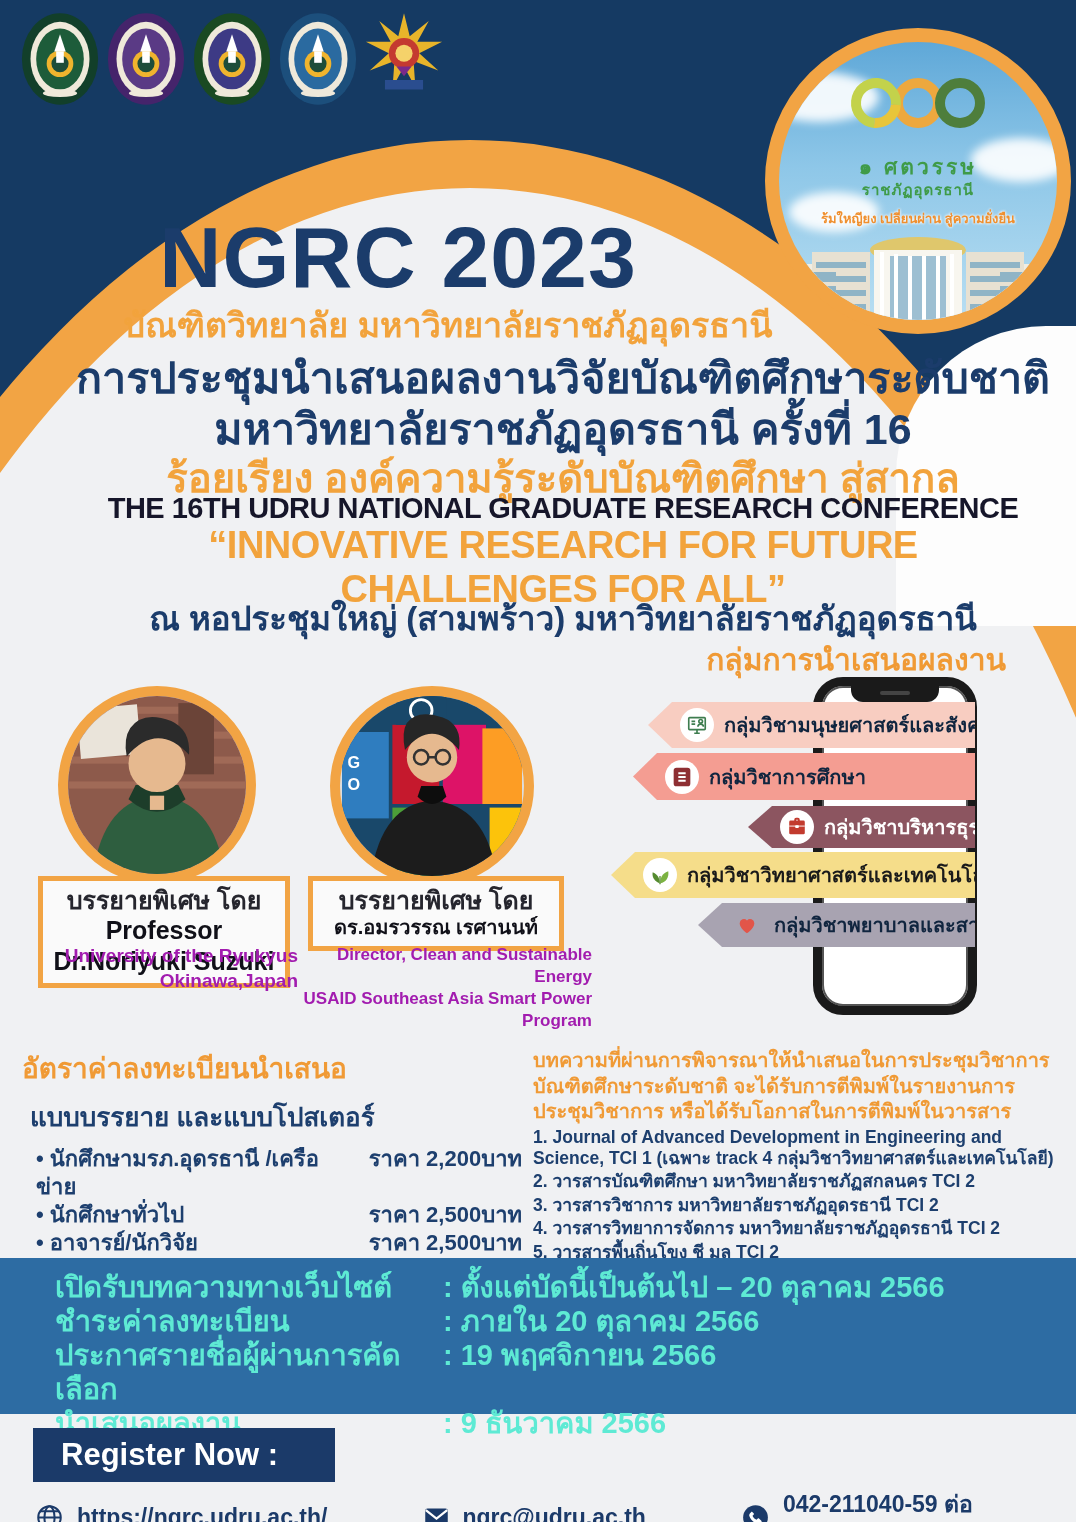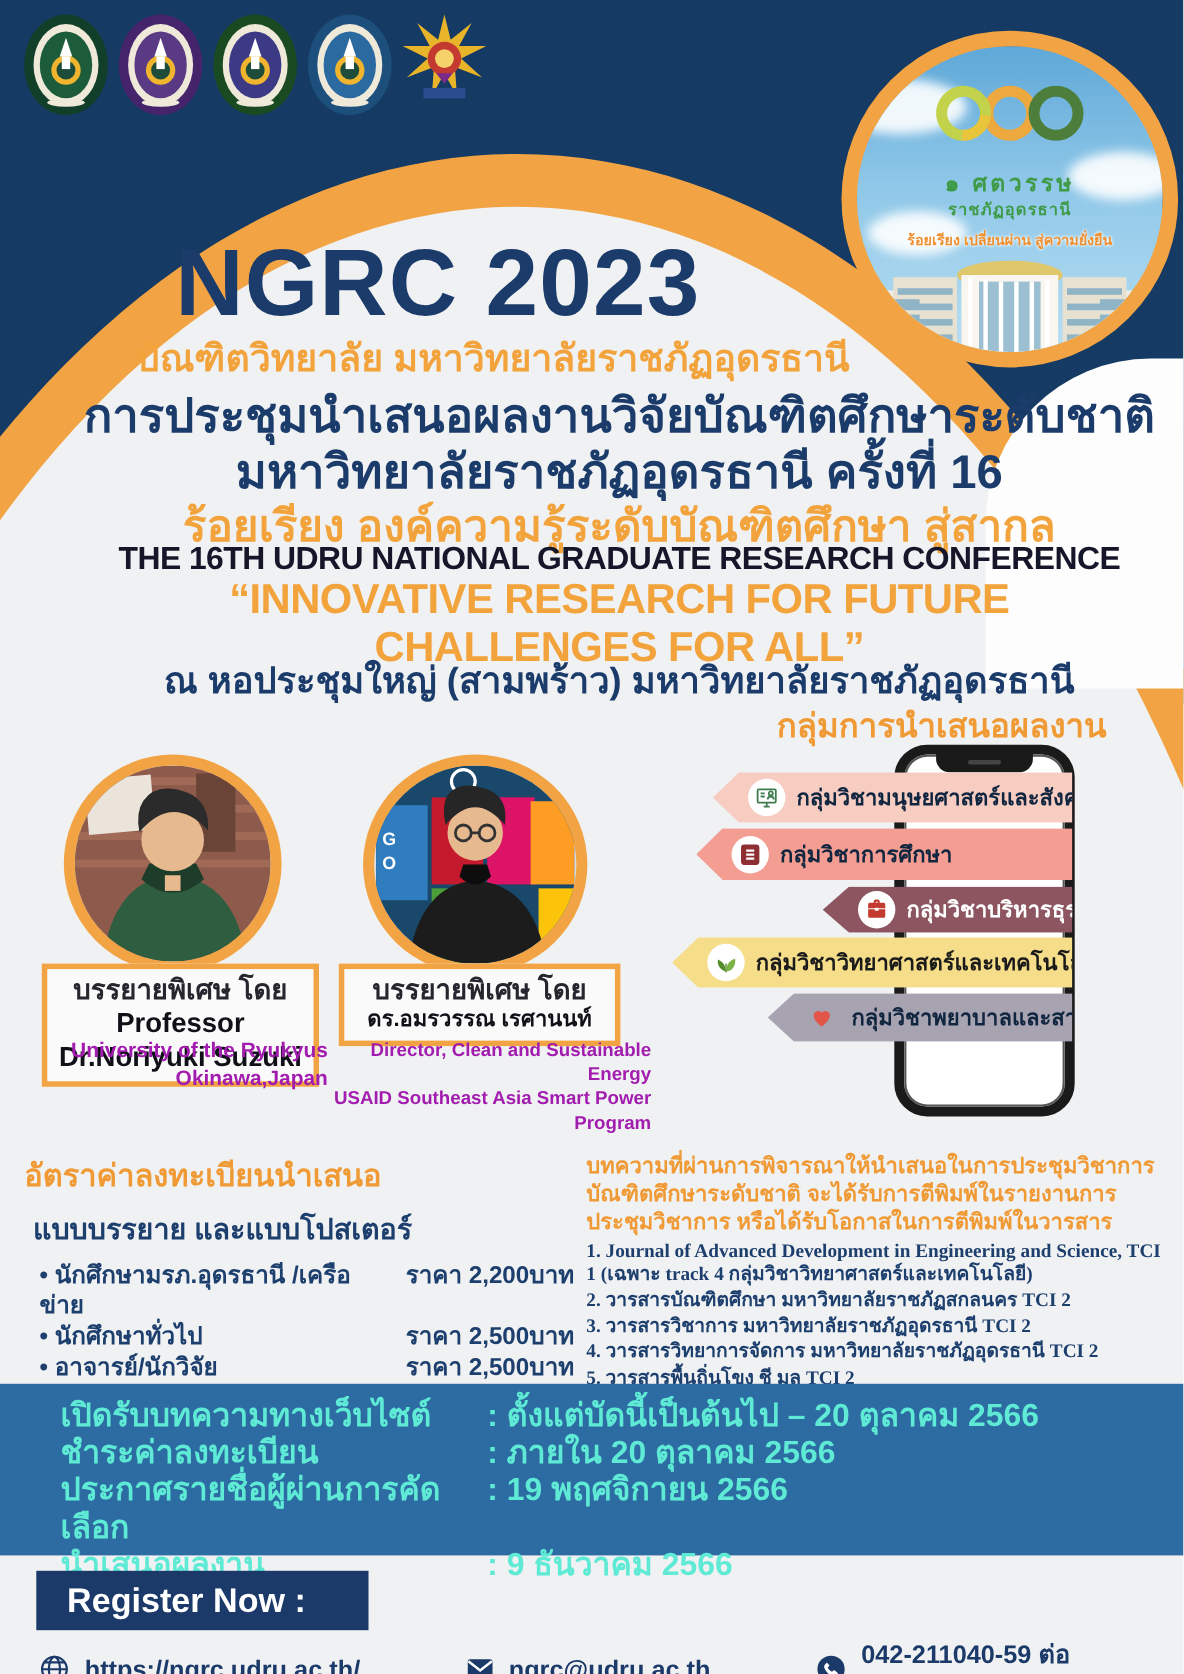--- a/index.html
+++ b/index.html
@@ -92,21 +92,21 @@
   .fees{position:absolute;left:22px;top:1046px;width:500px;z-index:5;}
   .fees-h{font-size:28px;font-weight:bold;color:#f09a35;}
   .fees-sub{font-size:26px;font-weight:bold;color:#1d3f6e;margin:6px 0 8px 8px;}
   .fee-row{display:flex;justify-content:space-between;width:486px;margin-left:14px;
            font-size:22px;font-weight:bold;color:#1d3f6e;line-height:28px;}
   .fee-label::before{content:"• ";color:#1d3f6e;}
   .fee-price{white-space:nowrap;margin-left:40px;}
   
   .pub{position:absolute;left:533px;top:1048px;width:528px;z-index:5;}
   .pub-intro{font-size:20px;font-weight:bold;color:#f09a35;line-height:1.28;}
-  .journal{font-size:17.5px;font-weight:bold;color:#1d3f6e;line-height:1.22;margin-top:2px;font-family:Liberation Serif, serif;}
+  .journal{font-size:17.5px;font-weight:bold;color:#1d3f6e;line-height:1.22;margin-top:2px;}
   
   .band{position:absolute;left:0;top:1258px;width:1076px;height:156px;background:#2d6ca3;z-index:5;
         padding-top:12px;box-sizing:border-box;}
   .s-row{display:flex;color:#5eead4;font-weight:bold;font-size:29px;line-height:34px;padding-left:55px;}
   .s-label{width:388px;flex:none;}
   .s-value{flex:1;}
   
   .register{position:absolute;left:33px;top:1428px;width:302px;height:54px;background:#1b3a69;
             color:#ffffff;font-size:31px;font-weight:bold;display:flex;align-items:center;
             padding-left:28px;box-sizing:border-box;z-index:5;cursor:pointer;}
@@ -184,21 +184,21 @@
 
   <div class="badge">
     <div class="cloud c1"></div>
     <div class="cloud c2"></div>
     <div class="cloud c3"></div>
     <div class="rings">
       <span class="ring r1"></span><span class="ring r2"></span><span class="ring r3"></span>
     </div>
     <div class="century1">๑ ศตวรรษ</div>
     <div class="century2">ราชภัฏอุดรธานี</div>
-    <div class="slogan">ร้อยเรียง เปลี่ยนผ่าน สู่ความยั่งยืน</div>
+    <div class="slogan">ร้มใหญียง เปลี่ยนผ่าน สู่ความยั่งยืน</div>
     <svg class="bldg" viewBox="0 0 280 120" preserveAspectRatio="xMidYMax slice">
       <rect x="0" y="58" width="62" height="62" fill="#f1ede2"></rect>
       <rect x="218" y="58" width="62" height="62" fill="#f1ede2"></rect>
       <rect x="34" y="46" width="58" height="74" fill="#e7e1d2"></rect>
       <rect x="188" y="46" width="58" height="74" fill="#e7e1d2"></rect>
       <g fill="#8fb4c6">
         <rect x="4" y="66" width="54" height="6"></rect>
           <rect x="4" y="80" width="54" height="6"></rect>
           <rect x="4" y="94" width="54" height="6"></rect>
         <rect x="222" y="66" width="54" height="6"></rect>

